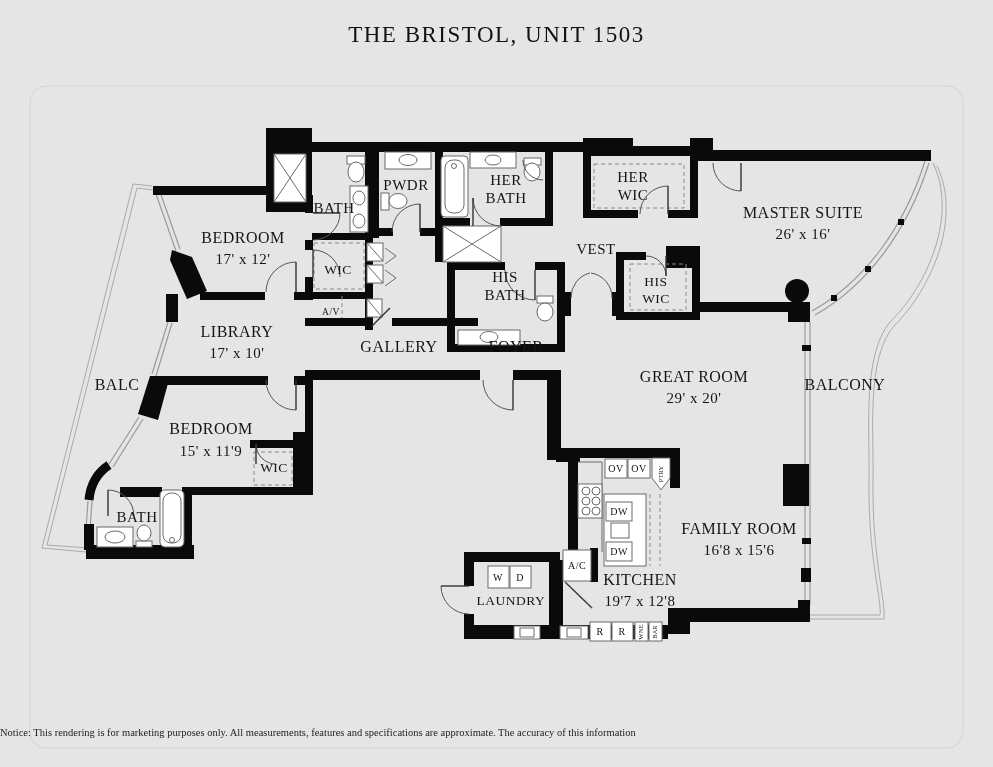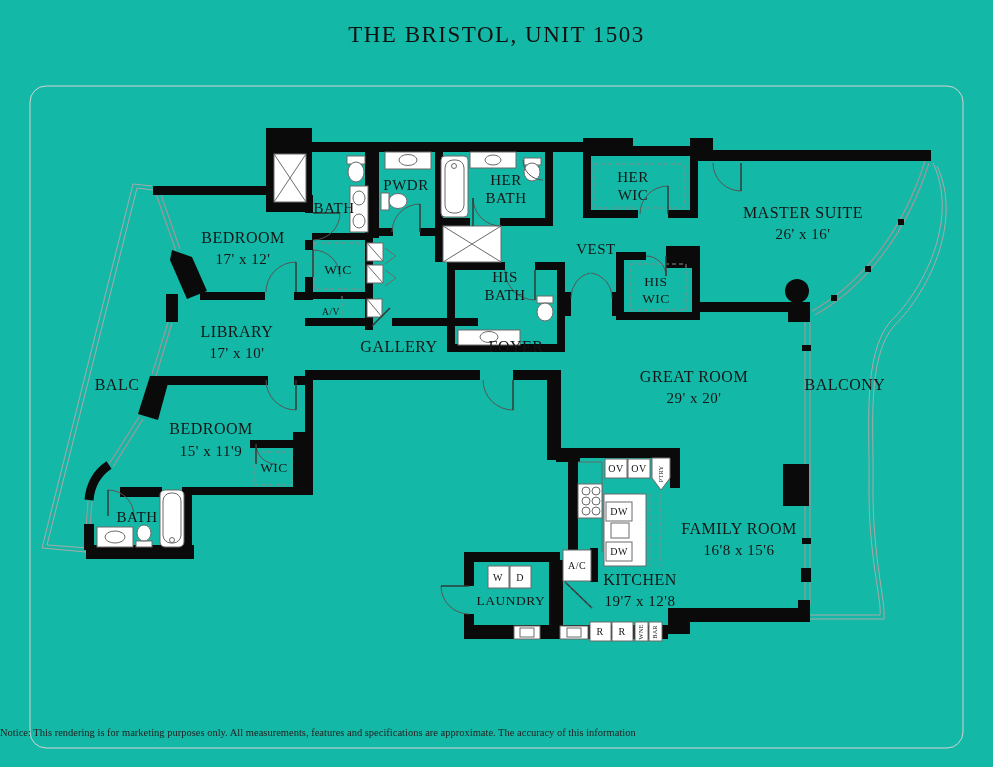--- a/index.html
+++ b/index.html
@@ -1,16 +1,16 @@
 <!DOCTYPE html>
 <html><head>
 <meta charset="utf-8">
 <style>
   html,body{margin:0;padding:0;background:#ffffff;}
-  .sheet{position:relative;width:993px;height:767px;background:#14b8a6;overflow:hidden;
+  .sheet{position:relative;width:993px;height:767px;background:#e5e5e5;overflow:hidden;
          font-family:"Liberation Serif","DejaVu Serif",serif;}
   .title{position:absolute;top:22px;left:0;width:100%;text-align:center;
          font-size:23px;letter-spacing:1.5px;color:#111;}
   .notice{position:absolute;bottom:28px;left:0;width:100%;text-align:left;
           font-size:10.5px;line-height:13px;color:#222;}
   svg text{fill:#151515;letter-spacing:.5px;}
   .rl{font-size:16px;}      
   .rm{font-size:15px;}      
   .rs{font-size:13.5px;}    
   .ap{font-size:10px;}      

